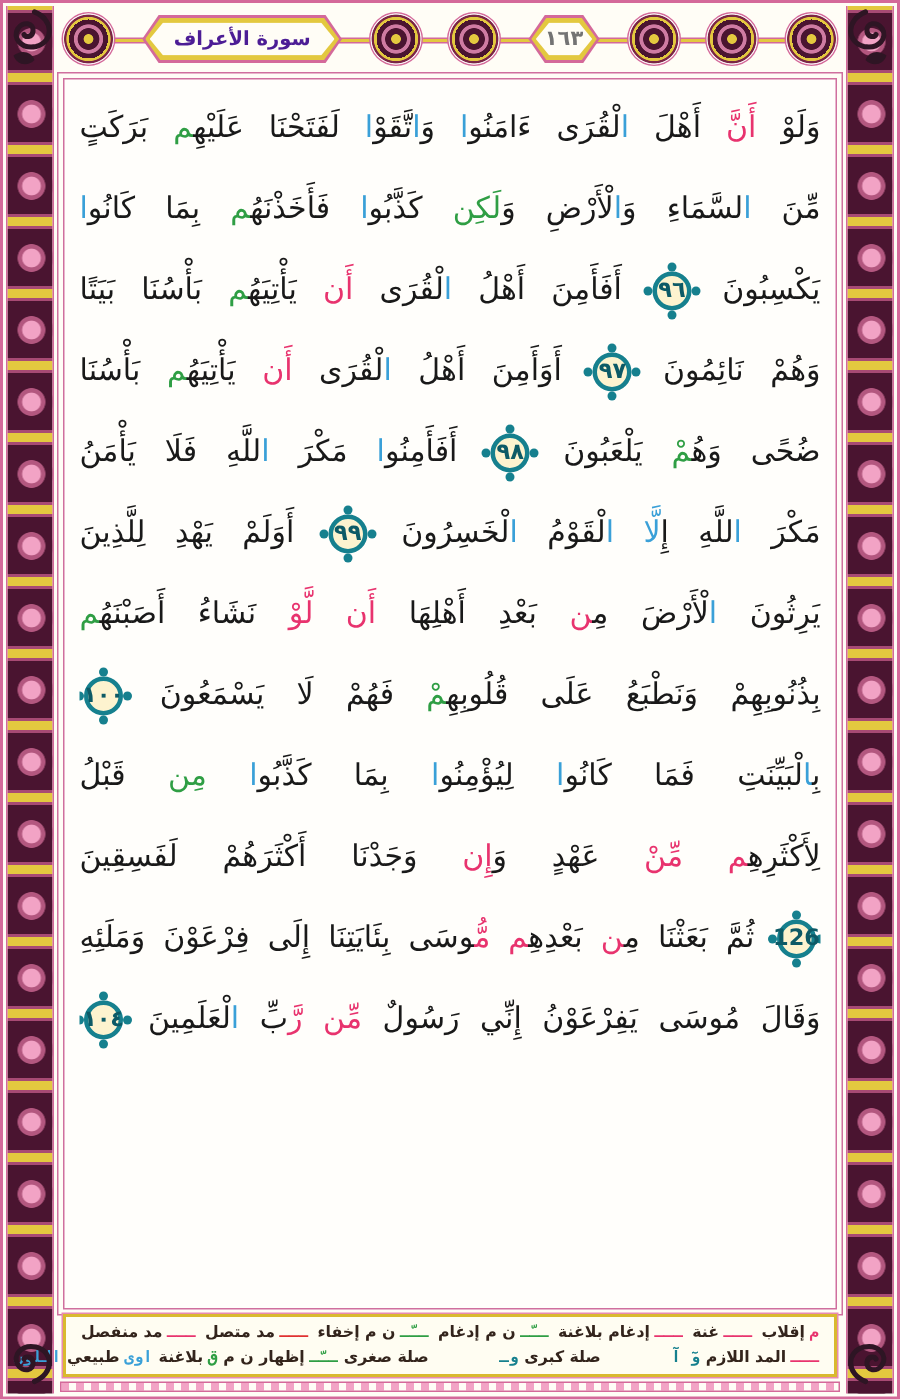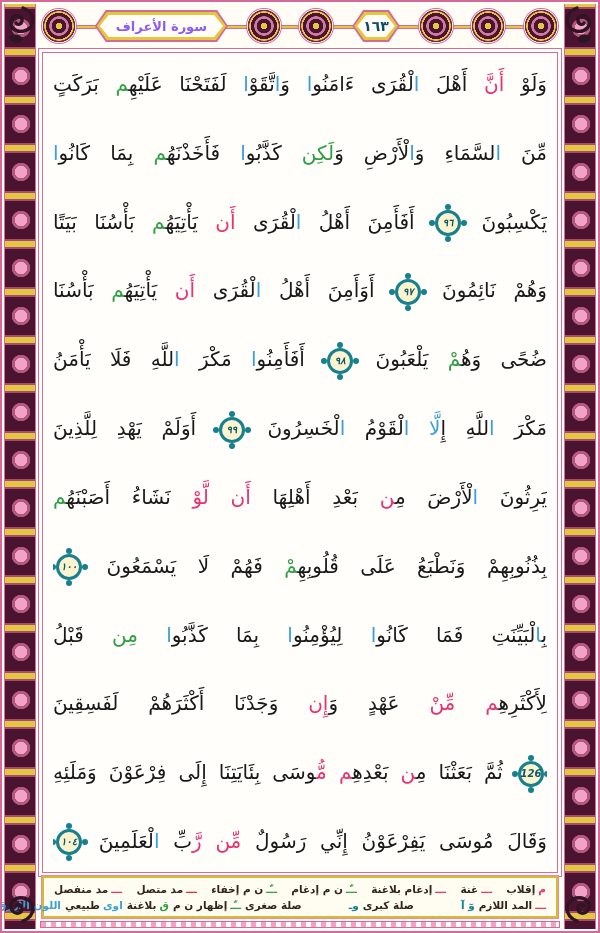--- a/index.html
+++ b/index.html
@@ -22,60 +22,60 @@
   .header{position:absolute;top:5px;left:40px;right:40px;height:38px;
     display:flex;align-items:center;justify-content:space-between;direction:rtl;z-index:3;}
   .header::before{content:"";position:absolute;left:0;right:0;top:50%;height:0;
     border-top:2px solid #e3c83f;box-shadow:0 1px 0 #d4699a,0 -1px 0 #d4699a;z-index:-1;}
   .cartouche{clip-path:polygon(11px 0,calc(100% - 11px) 0,100% 50%,calc(100% - 11px) 100%,11px 100%,0 50%);
     background:#d4699a;padding:2px;height:32px;box-sizing:border-box;}
   .cart-gold{clip-path:polygon(10px 0,calc(100% - 10px) 0,100% 50%,calc(100% - 10px) 100%,10px 100%,0 50%);
     background:#e3c83f;padding:3px;height:100%;box-sizing:border-box;}
   .cart-white{clip-path:polygon(9px 0,calc(100% - 9px) 0,100% 50%,calc(100% - 9px) 100%,9px 100%,0 50%);
     background:#fffdf6;height:100%;display:flex;align-items:center;justify-content:center;
-    color:#8b5cf6;font-weight:bold;white-space:nowrap;box-sizing:border-box;}
+    color:#4c1d95;font-weight:bold;white-space:nowrap;box-sizing:border-box;}
   .cart-wide .cart-white{font-size:13px;padding:0 16px;}
-  .cart-num .cart-white{font-size:14px;padding:0 6px;color:#0c4a6e;}
+  .cart-num .cart-white{font-size:14px;padding:0 6px;color:#737373;}
   .medallion{width:34px;height:34px;border-radius:50%;flex:0 0 auto;
     background:radial-gradient(circle at 50% 50%, #e3c83f 0 3px, #4a1430 3.5px 7px, #cf7ba2 7.5px 9.5px, #4a1430 10px 13px, #e3c83f 13px 14.5px, #7a2545 15px 16px, #f8eef4 16.5px);
     box-shadow:0 0 0 1px #d4699a;}
   .corner-orn{position:absolute;z-index:4;width:38px;height:44px;}
   .corner-orn.tl{left:1px;top:2px;}
   .corner-orn.tr{right:1px;top:2px;transform:scaleX(-1);}
   .corner-orn.bl{left:1px;bottom:6px;transform:scaleY(-1);}
   .corner-orn.br{right:1px;bottom:6px;transform:scale(-1,-1);}
 
   
   .text-frame{position:absolute;top:50px;left:40px;right:40px;bottom:58px;
     background:#fffefb;border:1px solid #cf6f9e;outline:1px solid #cf6f9e;outline-offset:3px;
     padding:4px 10px;box-sizing:border-box;direction:rtl;display:flex;flex-direction:column;
-    justify-content:space-between;overflow:hidden;}
+    overflow:hidden;}
   .line{height:54px;line-height:54px;font-size:20px;color:#191919;
     text-align:justify;text-align-last:justify;overflow:hidden;white-space:nowrap;
     font-weight:500;letter-spacing:0;}
   .c-k{color:#191919;}
   .c-p{color:var(--taj-pink);}
   .c-g{color:var(--taj-green);}
   .c-b{color:var(--taj-blue);}
   .verse-badge{display:inline-flex;align-items:center;justify-content:center;vertical-align:middle;
     width:26px;height:26px;border-radius:50%;box-sizing:border-box;
     background:var(--badge-fill);border:3px solid var(--badge-teal);
     box-shadow:0 -16px 0 -10px var(--badge-teal),0 16px 0 -10px var(--badge-teal),
                -16px 0 0 -10px var(--badge-teal),16px 0 0 -10px var(--badge-teal);
-    color:#0d5a66;font-size:10px;font-weight:bold;line-height:1;margin:0 3px;font-style:italic;}
+    color:#0d5a66;font-size:15px;font-weight:bold;line-height:1;margin:0 3px;}
 
   
   .legend{position:absolute;left:40px;right:40px;bottom:13px;height:42px;
     background:#fffdf2;border:2px solid #d9b92f;box-shadow:0 0 0 1px #e88ab0;
     box-sizing:border-box;direction:rtl;display:flex;flex-direction:column;
     justify-content:space-evenly;padding:1px 10px;z-index:2;}
   .legend-row{display:flex;justify-content:space-between;align-items:center;gap:4px;}
   .leg-item{display:inline-flex;align-items:baseline;gap:3px;font-size:10.5px;
     color:#33241c;font-weight:bold;white-space:nowrap;}
-  .leg-mark{font-size:10.5px;font-weight:bold;}
+  .leg-mark{font-size:10.5px;font-weight:bold;font-family:Liberation Mono, monospace;}
   .leg-c-pink{color:var(--taj-pink);}
   .leg-c-green{color:var(--taj-green);}
   .leg-c-blue{color:var(--taj-blue);}
   .leg-c-teal{color:var(--taj-teal);margin-left:44px;}
   .leg-c-red{color:var(--taj-red);}
 
   .bottom-band{position:absolute;left:38px;right:38px;bottom:3px;height:7px;
     border:1px solid #d4699a;box-sizing:border-box;
     background:repeating-linear-gradient(90deg,#f2a3c5 0 5px,#fffdf6 5px 10px);}
 </style>

